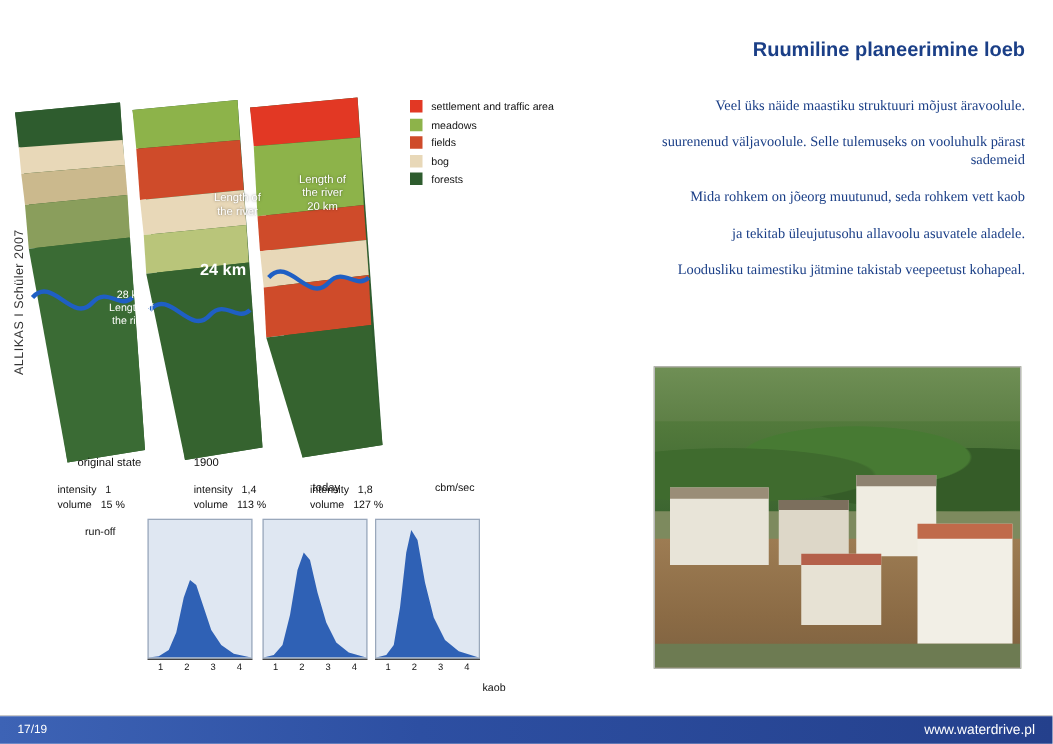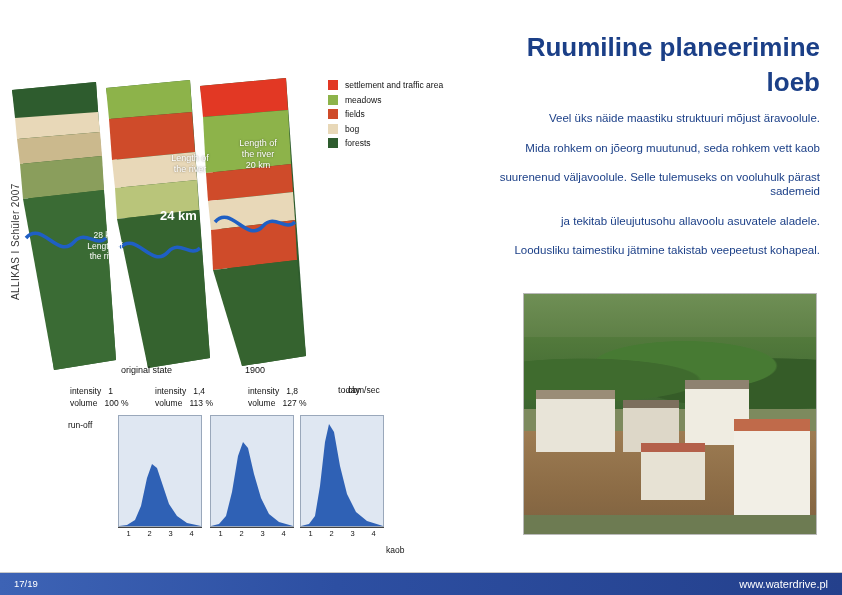--- a/index.html
+++ b/index.html
@@ -25,33 +25,34 @@
   }
 
   
   #right-col {
     position: absolute;
     left: 490px; top: 30px;
     width: 330px;
   }
   #title {
     color: #1b3f87;
-    font-size: 26px;
+    font-size: 16px;
     font-weight: bold;
     line-height: 1.35;
     text-align: right;
-    margin-bottom: 11px;
+    margin-bottom: 26px;
   }
   #title .line2 { display:block; }
   #body-text p {
     color: #1b3f87;
     font-size: 11.5px;
     line-height: 1.25;
     text-align: right;
     margin: 0 0 15px 0;
+    font-family: Liberation Serif, serif;
   }
 
   
   #photo {
     position: absolute;
     left: 523px; top: 293px;
     width: 294px; height: 242px;
     border: 1px solid #b9b9b9;
     overflow: hidden;
     background: #7d8a5e;
@@ -113,21 +114,21 @@
     color:#fff;
     font-size: 8.5px;
     line-height: 1.25;
     text-align:center;
   }
 
   .state-label {
     position:absolute;
     font-size: 9px;
     color:#111;
-    text-align:right;
+    text-align:left;
     width: 110px;
   }
   .stat {
     position:absolute;
     font-size: 8.5px;
     color:#111;
     line-height: 1.45;
     width: 120px;
   }
   .stat .num { display:inline-block; min-width: 26px; }
@@ -237,25 +238,25 @@
   <div class="km-label" style="left:160px; top:148px;">24 km</div>
 
   <div class="slab-label" style="left:223px; top:78px; width:70px; white-space:pre-line;">Length of
 the river
 20 km</div>
 
   <div class="state-label" style="left:62px; top:305px;">original state</div>
   <div class="state-label" style="left:155px; top:305px;">1900</div>
   <div class="state-label" style="left:250px; top:305px;margin-top:20px;">today</div>
 
-  <div class="stat" style="left:70px; top:325px;">
+  <div class="stat" style="left:46px; top:325px;">
     <span>intensity</span>
     &nbsp;&nbsp;<span class="num">1</span><br>
     <span>volume</span>
-    &nbsp;&nbsp;<span class="num">100 %</span>
+    &nbsp;&nbsp;<span class="num">15 %</span>
   </div>
   <div class="stat" style="left:155px; top:325px;">
     <span>intensity</span>
     &nbsp;&nbsp;<span class="num">1,4</span><br>
     <span>volume</span>
     &nbsp;&nbsp;<span class="num">113 %</span>
   </div>
   <div class="stat" style="left:248px; top:325px;">
     <span>intensity</span>
     &nbsp;&nbsp;<span class="num">1,8</span><br>
@@ -303,22 +304,22 @@
     <span>4</span>
   </div>
 </div>
 
 <div id="right-col">
   <div id="title">
     <span>Ruumiline planeerimine loeb</span>
   </div>
   <div id="body-text">
     <p>Veel üks näide maastiku struktuuri mõjust äravoolule.</p>
+    <p>suurenenud väljavoolule. Selle tulemuseks on vooluhulk pärast sademeid</p>
     <p>Mida rohkem on jõeorg muutunud, seda rohkem vett kaob</p>
-    <p>suurenenud väljavoolule. Selle tulemuseks on vooluhulk pärast sademeid</p>
     <p>ja tekitab üleujutusohu allavoolu asuvatele aladele.</p>
     <p>Loodusliku taimestiku jätmine takistab veepeetust kohapeal.</p>
   </div>
 </div>
 
 <div id="photo">
   <div class="sky"></div>
   <div class="trees"></div>
   <div class="water"></div>
   <div class="house1"></div>

